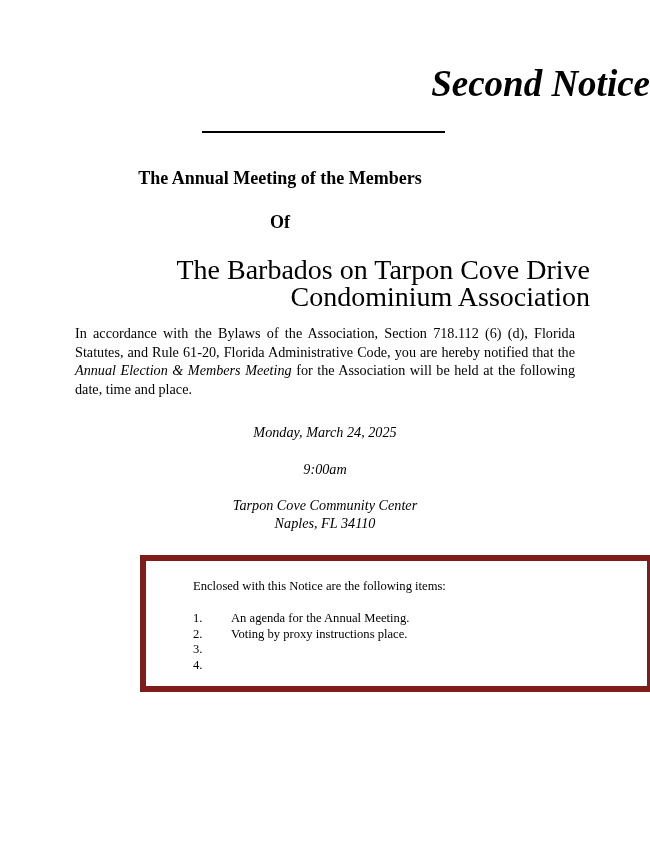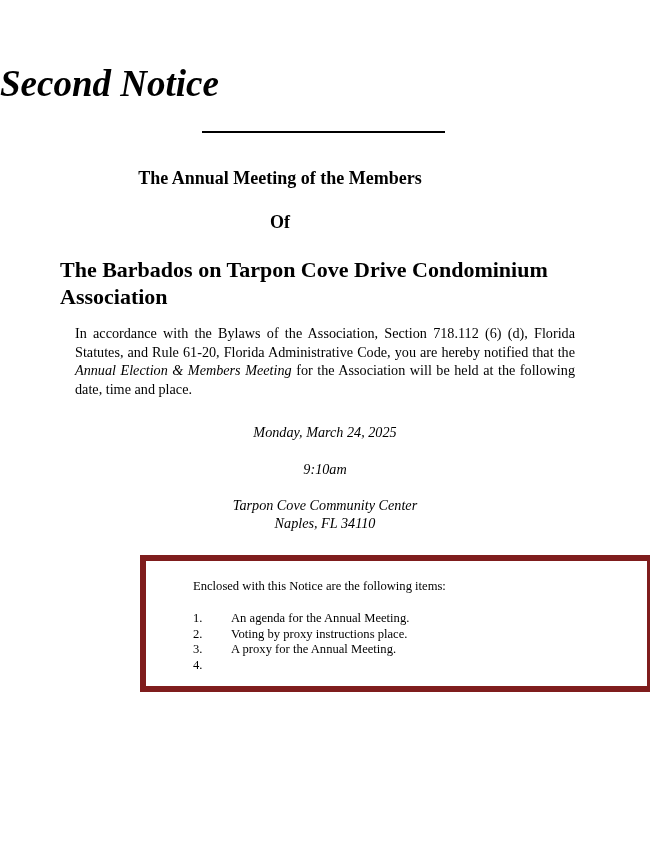--- a/index.html
+++ b/index.html
@@ -1,20 +1,20 @@
 <!DOCTYPE html>
 <html><head>
 <meta charset="utf-8">
 <style>
   html, body { margin:0; padding:0; background:#fff; }
   body { width:650px; height:841px; position:relative; font-family:"Liberation Serif", serif; color:#000; overflow:hidden; }
-  .title { position:absolute; top:62px; left:0; width:650px; text-align:left; font-size:37px; font-weight:bold; font-style:italic; }
+  .title { position:absolute; top:62px; left:0; width:650px; text-align:right; font-size:37px; font-weight:bold; font-style:italic; }
   .rule { position:absolute; top:131px; left:202px; width:243px; height:2px; background:#000; }
   .h2 { position:absolute; left:0; width:560px; text-align:center; font-weight:bold; font-size:18px; }
-  .h1 { position:absolute; left:60px; width:530px; text-align:left; font-weight:bold; font-size:22px; line-height:27px; }
+  .h1 { position:absolute; left:60px; width:530px; text-align:right; font-weight:normal; font-size:28px; line-height:27px; }
   .para { position:absolute; top:324px; left:75px; width:500px; font-size:14.2px; line-height:18.5px; text-align:justify; }
   .center-it { position:absolute; left:0; width:650px; text-align:center; font-style:italic; font-size:14.2px; line-height:18.5px; }
   .box { position:absolute; top:555px; left:128px; width:513px; height:137px; border:6px solid #7f1d1d; box-sizing:border-box;margin-left:12px; }
   .box-intro { position:absolute; top:18px; left:47px; font-size:12.6px; }
   .list { position:absolute; top:50px; left:47px; font-size:12.6px; line-height:15.5px; }
   .list .row { display:flex; }
   .list .num { width:38px; }
 </style>
 </head>
 <body>
@@ -22,36 +22,35 @@
 <div class="title">Second Notice</div>
 <div class="rule"></div>
 
 <div class="h2" style="top:168px;">The Annual Meeting of the Members</div>
 <div class="h2" style="top:212px;">Of</div>
 <div class="h1" style="top:256px;">The Barbados on Tarpon Cove Drive Condominium Association</div>
 
 <div class="para"><span>In accordance with the Bylaws of the Association, Section 718.112 (6) (d), Florida Statutes, and Rule 61-20, Florida Administrative Code, you are hereby notified that the </span><i>Annual Election &amp; Members Meeting</i><span> for the Association will be held at the following date, time and place.</span></div>
 
 <div class="center-it" style="top:423px;">Monday, March 24, 2025</div>
-<div class="center-it" style="top:460px;">9:10am</div>
+<div class="center-it" style="top:460px;">9:00am</div>
 <div class="center-it" style="top:496px;">Tarpon Cove Community Center</div>
 <div class="center-it" style="top:514px;">Naples, FL 34110</div>
 
 <div class="box">
   <div class="box-intro">Enclosed with this Notice are the following items:</div>
   <div class="list">
     <div class="row">
         <span class="num">1.</span>
         <span>An agenda for the Annual Meeting.</span>
       </div>
     <div class="row">
         <span class="num">2.</span>
         <span>Voting by proxy instructions place.</span>
       </div>
     <div class="row">
         <span class="num">3.</span>
-        <span>A proxy for the Annual Meeting.</span>
       </div>
     <div class="row">
         <span class="num">4.</span>
       </div>
   </div>
 </div>
 
 </body></html>

